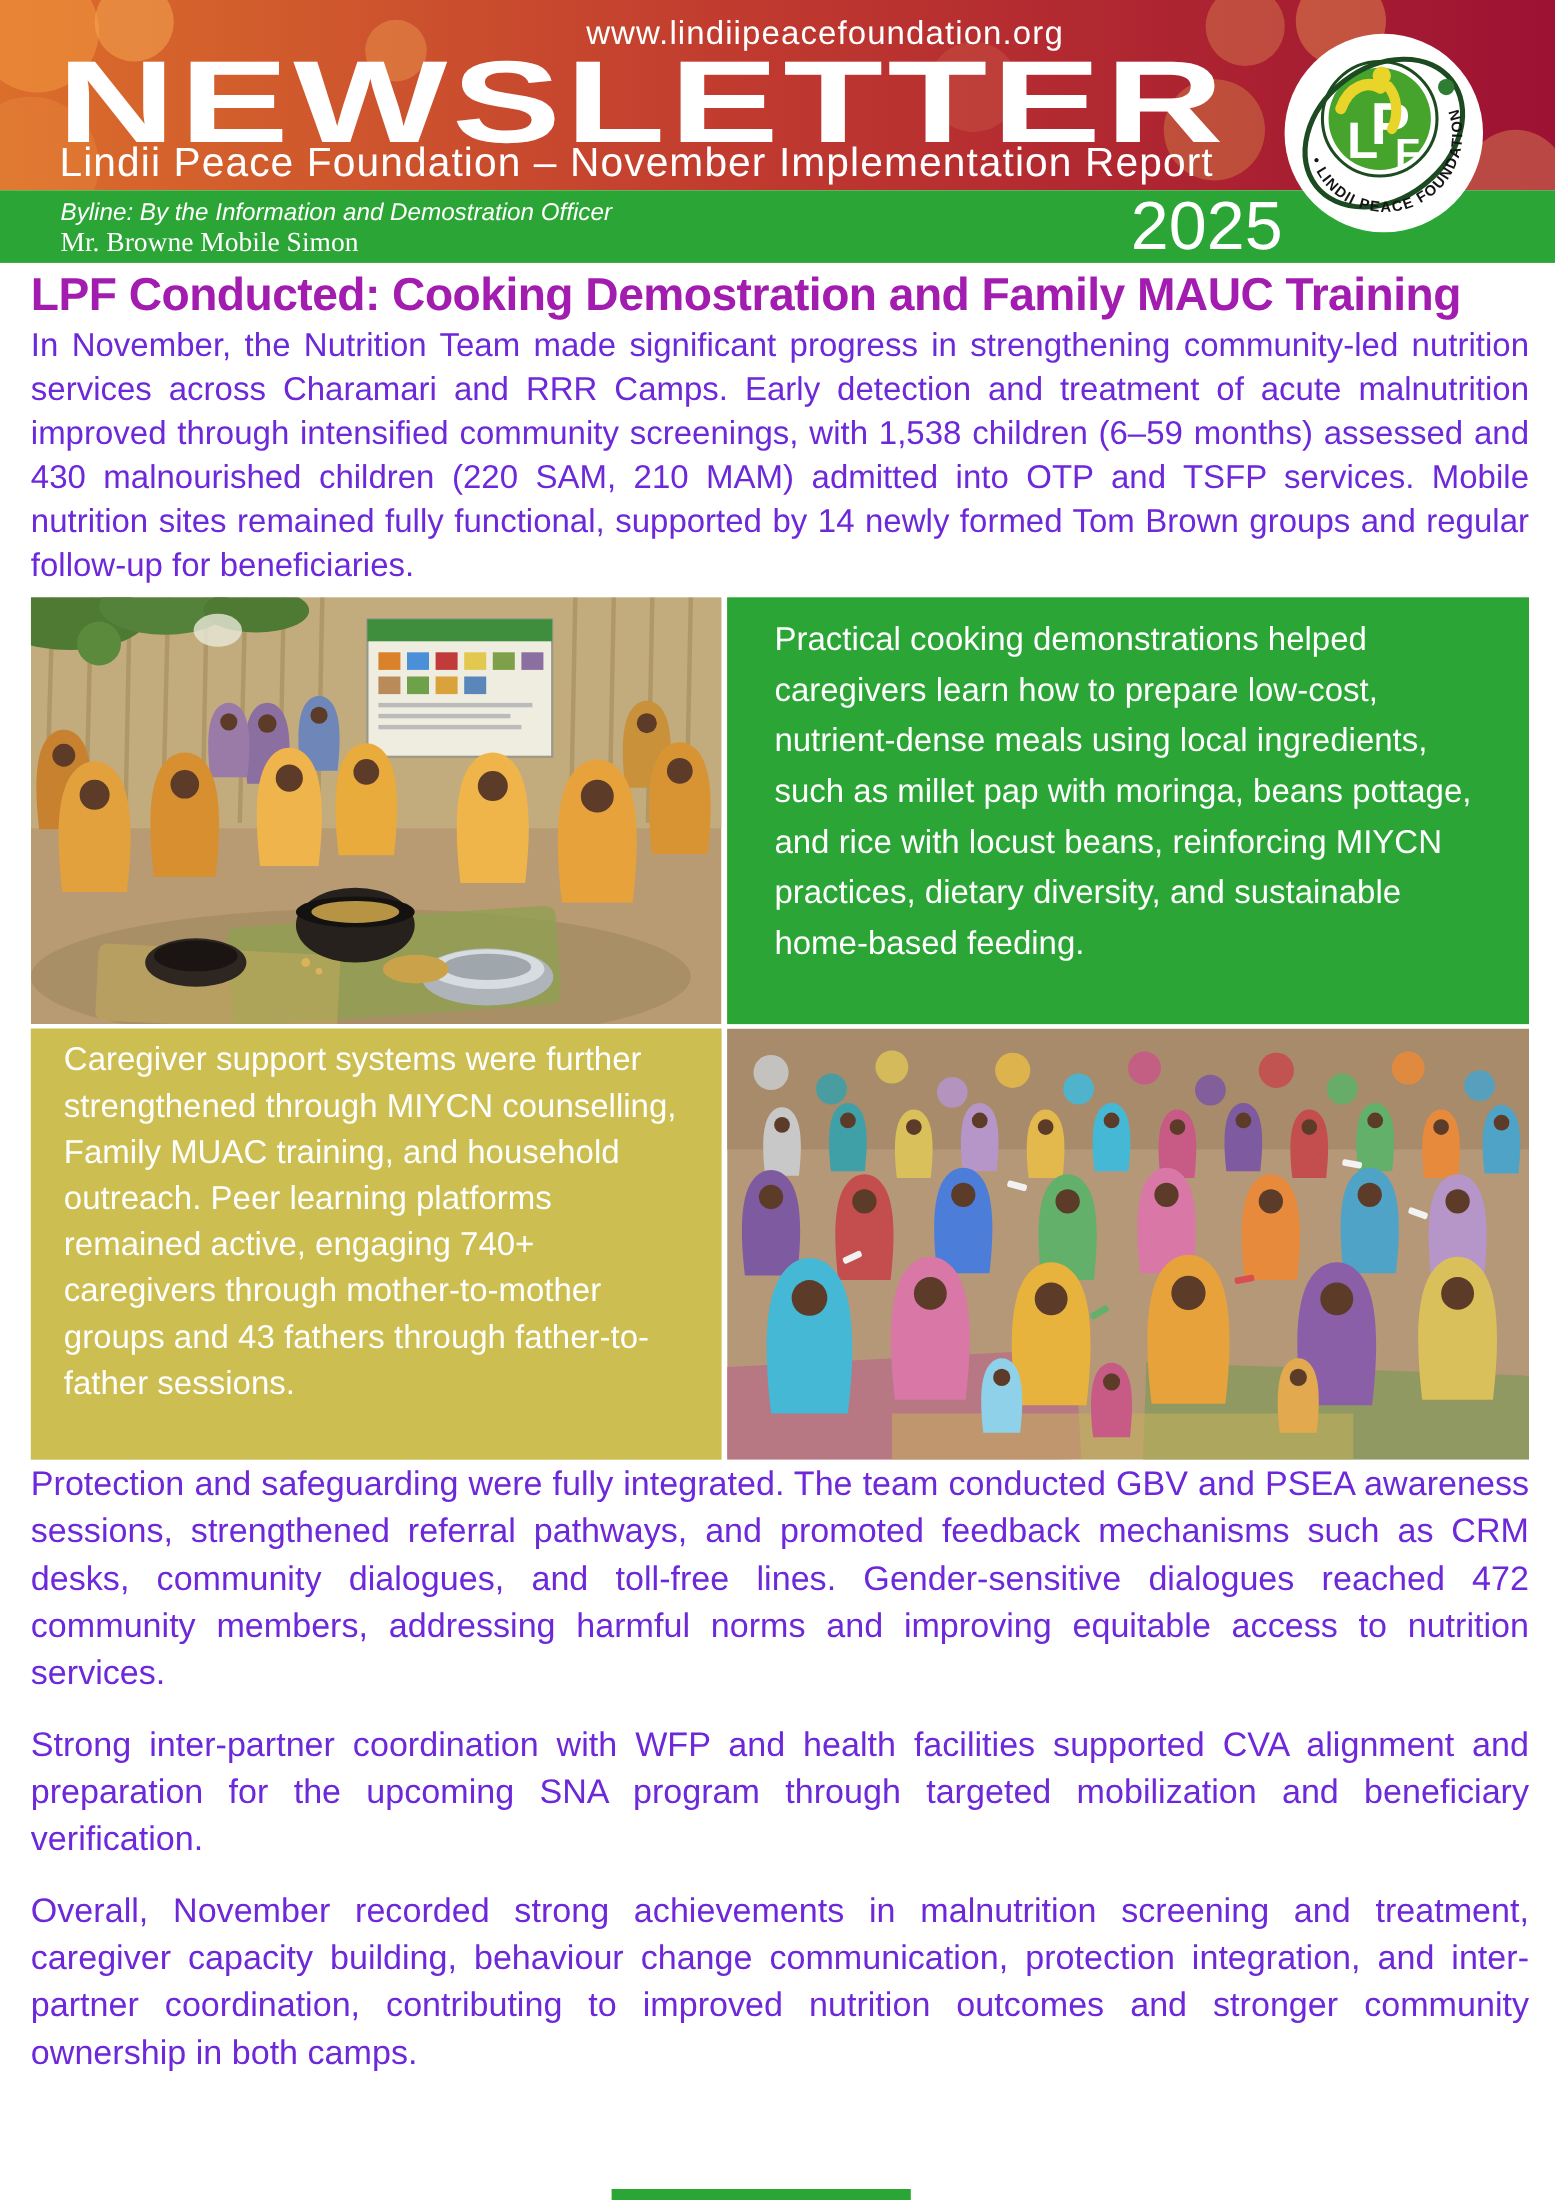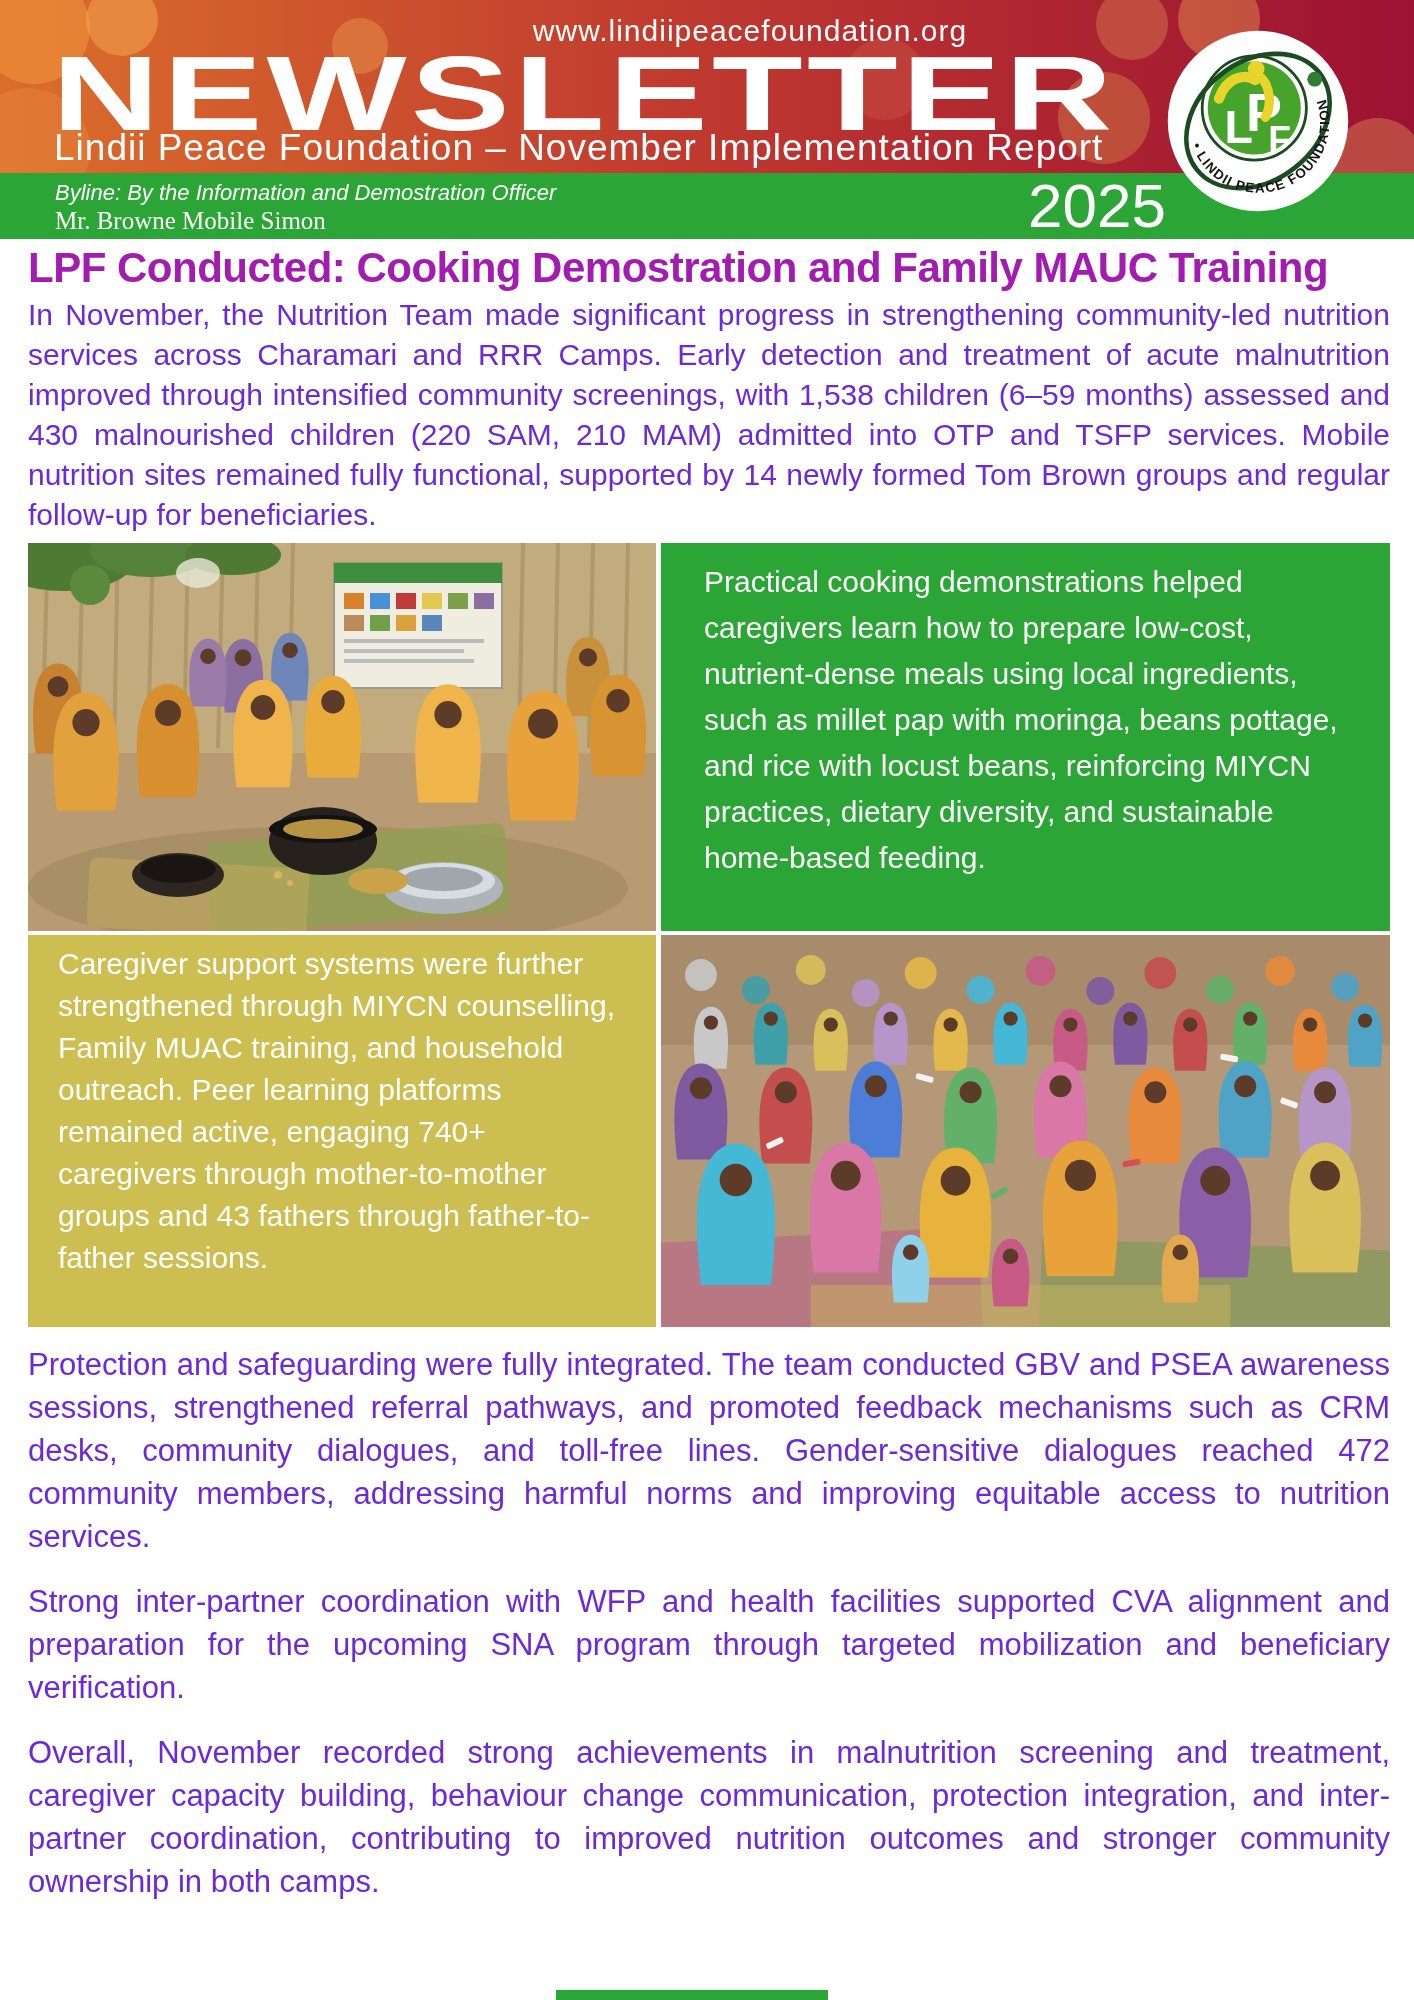--- a/index.html
+++ b/index.html
@@ -38,21 +38,21 @@
   .logo svg{width:100%;height:100%;display:block;}
 
   
   .content{padding:6px 24px 0 28px;}
   .headline{margin:0 0 4px 0;font-size:42px;line-height:46px;font-weight:800;
     letter-spacing:-0.5px;color:#a21caf;white-space:nowrap;}
   .body-text{margin:0 0 22px 0;font-size:31px;line-height:43px;text-align:justify;color:#6d28d9;}
   .body-text.intro{font-size:30px;line-height:40px;margin-bottom:8px;}
   .media-row{display:grid;gap:5px;}
   .row1{grid-template-columns:628px auto;height:388px;margin-bottom:4px;}
-  .row2{grid-template-columns:628px auto;height:392px;margin-bottom:16px;}
+  .row2{grid-template-columns:628px auto;height:392px;margin-bottom:0;}
   .photo{margin:0;overflow:hidden;}
   .photo svg{width:100%;height:100%;display:block;}
   .callout{color:#fff;overflow:hidden;box-sizing:border-box;}
   .callout.green{background:var(--green,#2BA636);padding:16px 34px 0 43px;font-size:30px;line-height:46px;}
   .callout.olive{background:var(--olive,#CDBE52);padding:8px 30px 0 30px;font-size:30px;line-height:42px;}
 
   .footer-accent{position:absolute;bottom:0;left:556px;width:272px;height:10px;
     background:var(--green,#2BA636);}
 </style>
 </head>

